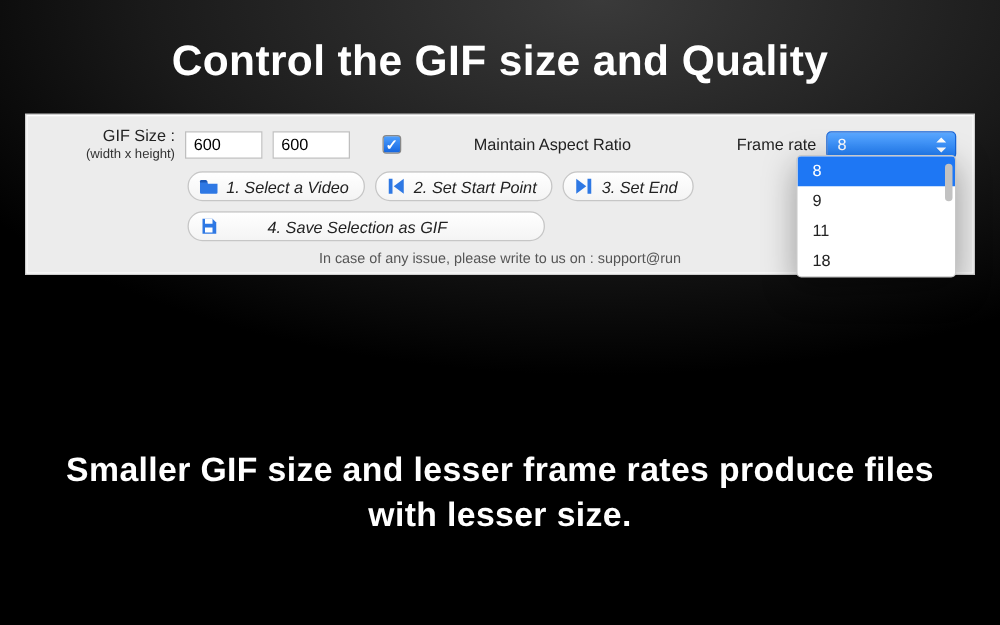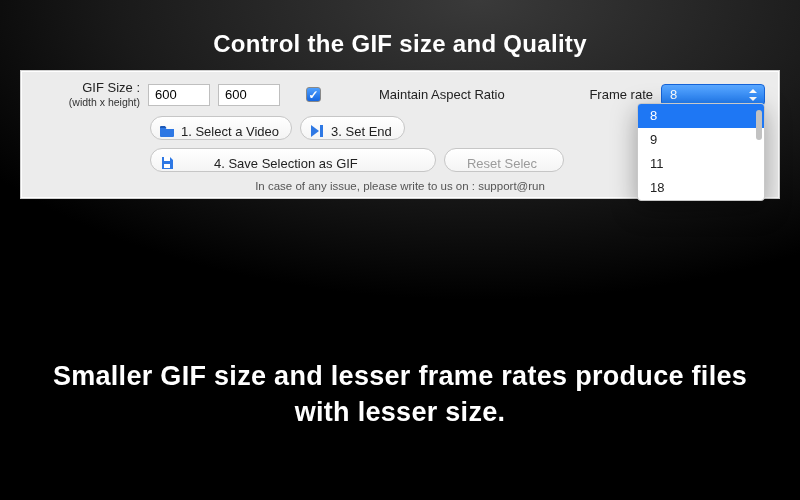--- a/index.html
+++ b/index.html
@@ -12,23 +12,23 @@
     background-color: #0a0a0a;
     color: #fff;
     position: relative;
   }
   .top-text, .bottom-text {
     text-align: center;
     font-weight: 600;
     letter-spacing: .3px;
   }
   .top-text {
-    font-size: 24px;
+    font-size: 34px;
     padding-top: 30px;
-    padding-bottom: 12px;
+    padding-bottom: 22px;
     border-radius: 22px;
   }
   .bottom-text {
     font-size: 27px;
     line-height: 1.35;
     padding: 0 28px;
     position: absolute;
     left: 0; right: 0;
     top: 358px;
   }
@@ -82,26 +82,27 @@
     font-size: 13px;
   }
   .select .val { color: #fff; }
   .select .chev svg { display:block; }
 
   .btn {
     height: 24px;
     background: linear-gradient(#fff,#f4f4f4);
     border: 1px solid #c6c6c6;
     border-radius: 12px;
-    display: inline-flex; align-items: flex-end;
+    display: inline-flex; align-items: center;
     padding: 0 12px 0 8px;
     font-size: 13px;
     color: #222;
     gap: 6px;
     white-space: nowrap;
+    font-style: italic;
   }
   .row2 { padding-left: 115px; }
   .row3 { padding-left: 115px; }
   .btn.wide { width: 286px; gap: 39px; }
   .btn.disabled { color: #9b9b9b; }
   .icon { display: inline-flex; width: 16px; height: 16px; align-items: center; justify-content: center; }
   .support {
     text-align: center;
     font-size: 11.5px;
     color: #555;
@@ -166,41 +167,47 @@
         <svg width="16" height="14" viewBox="0 0 16 14">
             <path d="M1 3h5l1.5 2H15v7a1 1 0 0 1-1 1H2a1 1 0 0 1-1-1z" fill="#2e78e4"></path>
             <path d="M1 3a1 1 0 0 1 1-1h4l1.5 2H1z" fill="#1b58b8"></path>
           </svg>
       </span>
       <span>1. Select a Video</span>
     </div>
     <div class="btn">
       <span class="icon">
         <svg width="14" height="14" viewBox="0 0 14 14">
+            <rect x="1" y="1" width="3" height="12" fill="#2e78e4"></rect>
+            <path d="M13 1 L5 7 L13 13 Z" fill="#2e78e4"></path>
+          </svg>
+      </span>
+      <span>2. Set Start Point</span>
+    </div>
+    <div class="btn">
+      <span class="icon">
+        <svg width="14" height="14" viewBox="0 0 14 14">
             <path d="M1 1 L9 7 L1 13 Z" fill="#2e78e4"></path>
             <rect x="10" y="1" width="3" height="12" fill="#2e78e4"></rect>
           </svg>
       </span>
       <span>3. Set End</span>
     </div>
   </div>
 
   <div class="row row3">
     <div class="btn wide">
       <span class="icon">
         <svg width="14" height="14" viewBox="0 0 14 14">
             <path d="M2 1h8l3 3v9H2z" fill="#2e78e4"></path>
             <rect x="4" y="1" width="6" height="4" fill="#fff"></rect>
             <rect x="4" y="8" width="6" height="4" fill="#fff"></rect>
           </svg>
       </span>
       <span>4. Save Selection as GIF</span>
-    </div>
-    <div class="btn disabled" style="width:120px; justify-content:center;">
-      <span>Reset Selec</span>
     </div>
   </div>
 
   <div class="support">In case of any issue, please write to us on : support@run</div>
 
   <div class="dropdown">
     <div class="dd-item selected">8</div>
     <div class="dd-item">9</div>
     <div class="dd-item">11</div>
     <div class="dd-item">18</div>

